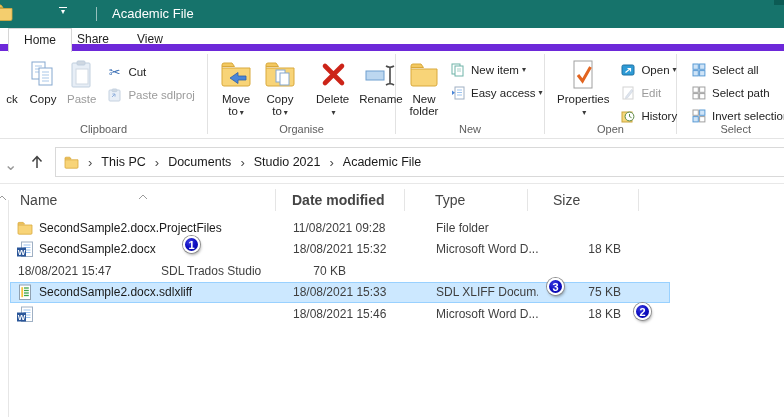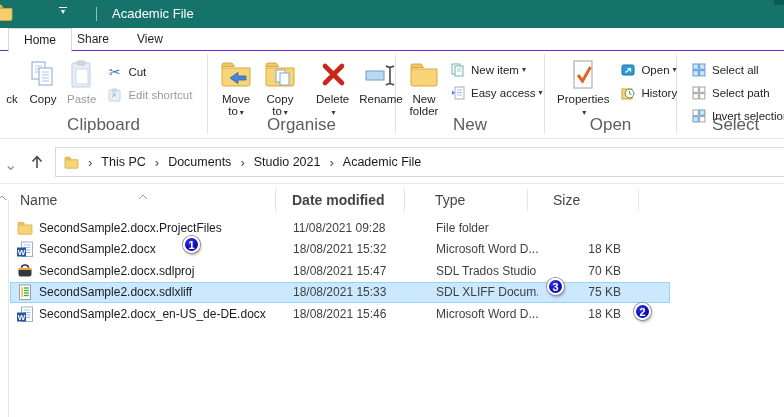--- a/index.html
+++ b/index.html
@@ -12,28 +12,28 @@
   
   .titlebar { position:absolute; left:0; top:0; right:0; height:28px; background:#16736B; display:flex; align-items:center; }
   .tb-notch { position:absolute; right:0; top:0; width:10px; height:5px; background:#0C5B54; }
   .qat-folder { position:absolute; left:-7px; top:4px; }
   .qat-drop { position:absolute; left:56px; top:7px; width:14px; text-align:center; color:#fff; cursor:default; }
   .qat-drop .bar { display:block; width:8px; height:1px; background:#fff; margin:0 auto 1px; }
   .qat-drop .arr { font-size:8px; line-height:6px; display:block; }
   .tb-sep { position:absolute; left:96px; top:7px; width:1px; height:14px; background:rgba(255,255,255,.55); }
   .tb-title { position:absolute; left:112px; top:0; height:28px; line-height:28px; color:#fff; font-size:13px; }
   
-  .tabstrip { position:absolute; left:0; top:28px; right:0; height:23px; background:#fff; border-bottom:1px solid #6d28d9; }
+  .tabstrip { position:absolute; left:0; top:28px; right:0; height:23px; background:#fff; border-bottom:7px solid #6d28d9; }
   .tab { position:absolute; top:0; height:36px; line-height:22px; font-size:12px; color:#1e1e1e; padding:0 15px; cursor:default; }
   .tab.active { left:8px; background:#fff; border:1px solid #d6d6d6; border-bottom:none; height:24px; z-index:2; }
   .tab.t2 { left:62px; } .tab.t3 { left:122px; }
   
   .ribbon { position:absolute; left:0; top:51px; right:0; height:88px; background:#fff; border-bottom:1px solid #e4e4e4; display:flex; }
   .rgroup { position:relative; height:100%; flex:0 0 auto; display:flex; align-items:flex-start; }
-  .rgroup .glabel { position:absolute; left:0; right:0; bottom:3px; text-align:center; font-size:17px; color:#5d5d5d; }
+  .rgroup .glabel { position:absolute; left:0; right:0; bottom:3px; text-align:center; font-size:11px; color:#5d5d5d; }
   .gdiv { flex:0 0 1px; background:#e2e2e2; margin:3px 0 4px; }
   .lbtn { display:flex; flex-direction:column; align-items:center; padding:6px 5px 0; cursor:default; }
   .lbtn .ic { height:36px; display:flex; align-items:center; justify-content:center; }
   .lbtn .lbl { font-size:11.5px; line-height:12px; color:#232323; text-align:center; white-space:nowrap; }
   .lbtn.disabled .lbl { color:#9b9b9b; }
   .lbtn.disabled .ic { opacity:.65; }
   .sstack { display:flex; flex-direction:column; padding-top:9px; }
   .sbtn { display:flex; align-items:center; height:23px; padding:0 5px; cursor:default; }
   .sbtn .sic { width:17px; display:flex; justify-content:center; margin-right:5px; }
   .sbtn .lbl { font-size:11.5px; color:#232323; white-space:nowrap; }
@@ -150,21 +150,21 @@
           <span class="lbl">Cut</span>
         </div>
         <div class="sbtn disabled">
           <span class="sic">
               <svg width="13" height="14" viewBox="0 0 13 14">
                 <rect x="1" y="2" width="11" height="11" rx="1" fill="#dbe6f2" stroke="#9fb4cc"></rect>
                 <rect x="4" y="1" width="5" height="2.6" rx="1" fill="#b4c2d2" stroke="#9fb4cc"></rect>
                 <path d="M4 9 l3 -3 m0 2.6 v-2.6 h-2.6" stroke="#4a7cc7" fill="none"></path>
               </svg>
             </span>
-          <span class="lbl">Edit shortcut</span>
+          <span class="lbl">Paste sdlproj</span>
         </div>
       </div>
       <span class="glabel">Clipboard</span>
     </div>
 
     <div class="gdiv"></div>
 
     <div class="rgroup" style="width:187px; padding-left:6px">
       <div class="lbtn">
         <span class="ic">
@@ -278,20 +278,29 @@
       <div class="sstack" style="padding-top:7px">
         <div class="sbtn">
           <span class="sic">
               <svg width="14" height="14" viewBox="0 0 14 14">
                 <rect x="1" y="2" width="12" height="10" rx="1.5" fill="#2e9bd6" stroke="#1c6fa0"></rect>
                 <path d="M4.5 9.5 l5 -4 m-3 0 h3 v3" stroke="#fff" stroke-width="1.2" fill="none"></path>
               </svg>
             </span>
           <span class="lbl">Open</span>
           <span class="darr">▾</span>
+        </div>
+        <div class="sbtn disabled">
+          <span class="sic">
+              <svg width="14" height="14" viewBox="0 0 14 14">
+                <rect x="2" y="1" width="10" height="12" fill="#fff" stroke="#b8b8b8"></rect>
+                <path d="M5 10.5 l5.5 -7 1.6 1.3 -5.5 7 -2.2 .8 z" fill="#c9d4e4" stroke="#a8b4c4" stroke-width=".6"></path>
+              </svg>
+            </span>
+          <span class="lbl">Edit</span>
         </div>
         <div class="sbtn">
           <span class="sic">
               <svg width="14" height="14" viewBox="0 0 14 14">
                 <rect x="1" y="3" width="10" height="10" fill="#f6d87c" stroke="#caa53d"></rect>
                 <circle cx="8.5" cy="7.5" r="4.4" fill="#fff" stroke="#5c8a46"></circle>
                 <path d="M8.5 5 v2.6 l2 1" stroke="#5c8a46" fill="none"></path>
               </svg>
             </span>
           <span class="lbl">History</span>
@@ -419,30 +428,20 @@
                 <text x="4.5" y="13.6" text-anchor="middle" font-size="8" font-weight="bold" fill="#fff" font-family="Liberation Sans,sans-serif">W</text>
               </svg>
             </span>
             <span class="fn">SecondSample2.docx</span>
           </span>
           <span class="cell-date">18/08/2021 15:32</span>
           <span class="cell-type">Microsoft Word D...</span>
           <span class="cell-size">18 KB</span>
         </div>
         <div class="row">
-          <span class="cell-name">
-            <span class="fic">
-              <svg width="16" height="15" viewBox="0 0 16 15">
-                <path d="M1.5 6.5 h13 v4.5 a2.5 2.5 0 0 1 -2.5 2.5 h-8 a2.5 2.5 0 0 1 -2.5 -2.5 z" fill="#34383c"></path>
-                <path d="M4.5 4.8 a3.5 2.8 0 0 1 7 0" fill="none" stroke="#34383c" stroke-width="1.6"></path>
-                <rect x="1.5" y="5" width="13" height="1.8" fill="#f2a73b"></rect>
-              </svg>
-            </span>
-            <span class="fn">SecondSample2.docx.sdlproj</span>
-          </span>
           <span class="cell-date">18/08/2021 15:47</span>
           <span class="cell-type">SDL Trados Studio ...</span>
           <span class="cell-size">70 KB</span>
         </div>
         <div class="row selected">
           <span class="cell-name">
             <span class="fic">
               <svg width="16" height="16" viewBox="0 0 16 16">
                 <rect x="2.5" y="1" width="11" height="14.5" fill="#fff" stroke="#8fa0b0"></rect>
                 <rect x="4.3" y="3.2" width="1.8" height="10" fill="#f5c23c"></rect>
@@ -468,21 +467,20 @@
                 <g stroke="#9cc3ef">
                   <line x1="6.5" y1="4" x2="13.5" y2="4"></line>
                   <line x1="6.5" y1="6.5" x2="13.5" y2="6.5"></line>
                   <line x1="6.5" y1="9" x2="13.5" y2="9"></line>
                   <line x1="6.5" y1="11.5" x2="13.5" y2="11.5"></line>
                 </g>
                 <rect x="0" y="6.5" width="9" height="9" fill="#2a5699"></rect>
                 <text x="4.5" y="13.6" text-anchor="middle" font-size="8" font-weight="bold" fill="#fff" font-family="Liberation Sans,sans-serif">W</text>
               </svg>
             </span>
-            <span class="fn">SecondSample2.docx_en-US_de-DE.docx</span>
           </span>
           <span class="cell-date">18/08/2021 15:46</span>
           <span class="cell-type">Microsoft Word D...</span>
           <span class="cell-size">18 KB</span>
         </div>
       </div>
   </div>
 
   <div>
       <div class="badge" style="left: 183px; top: 236px;">1</div>

